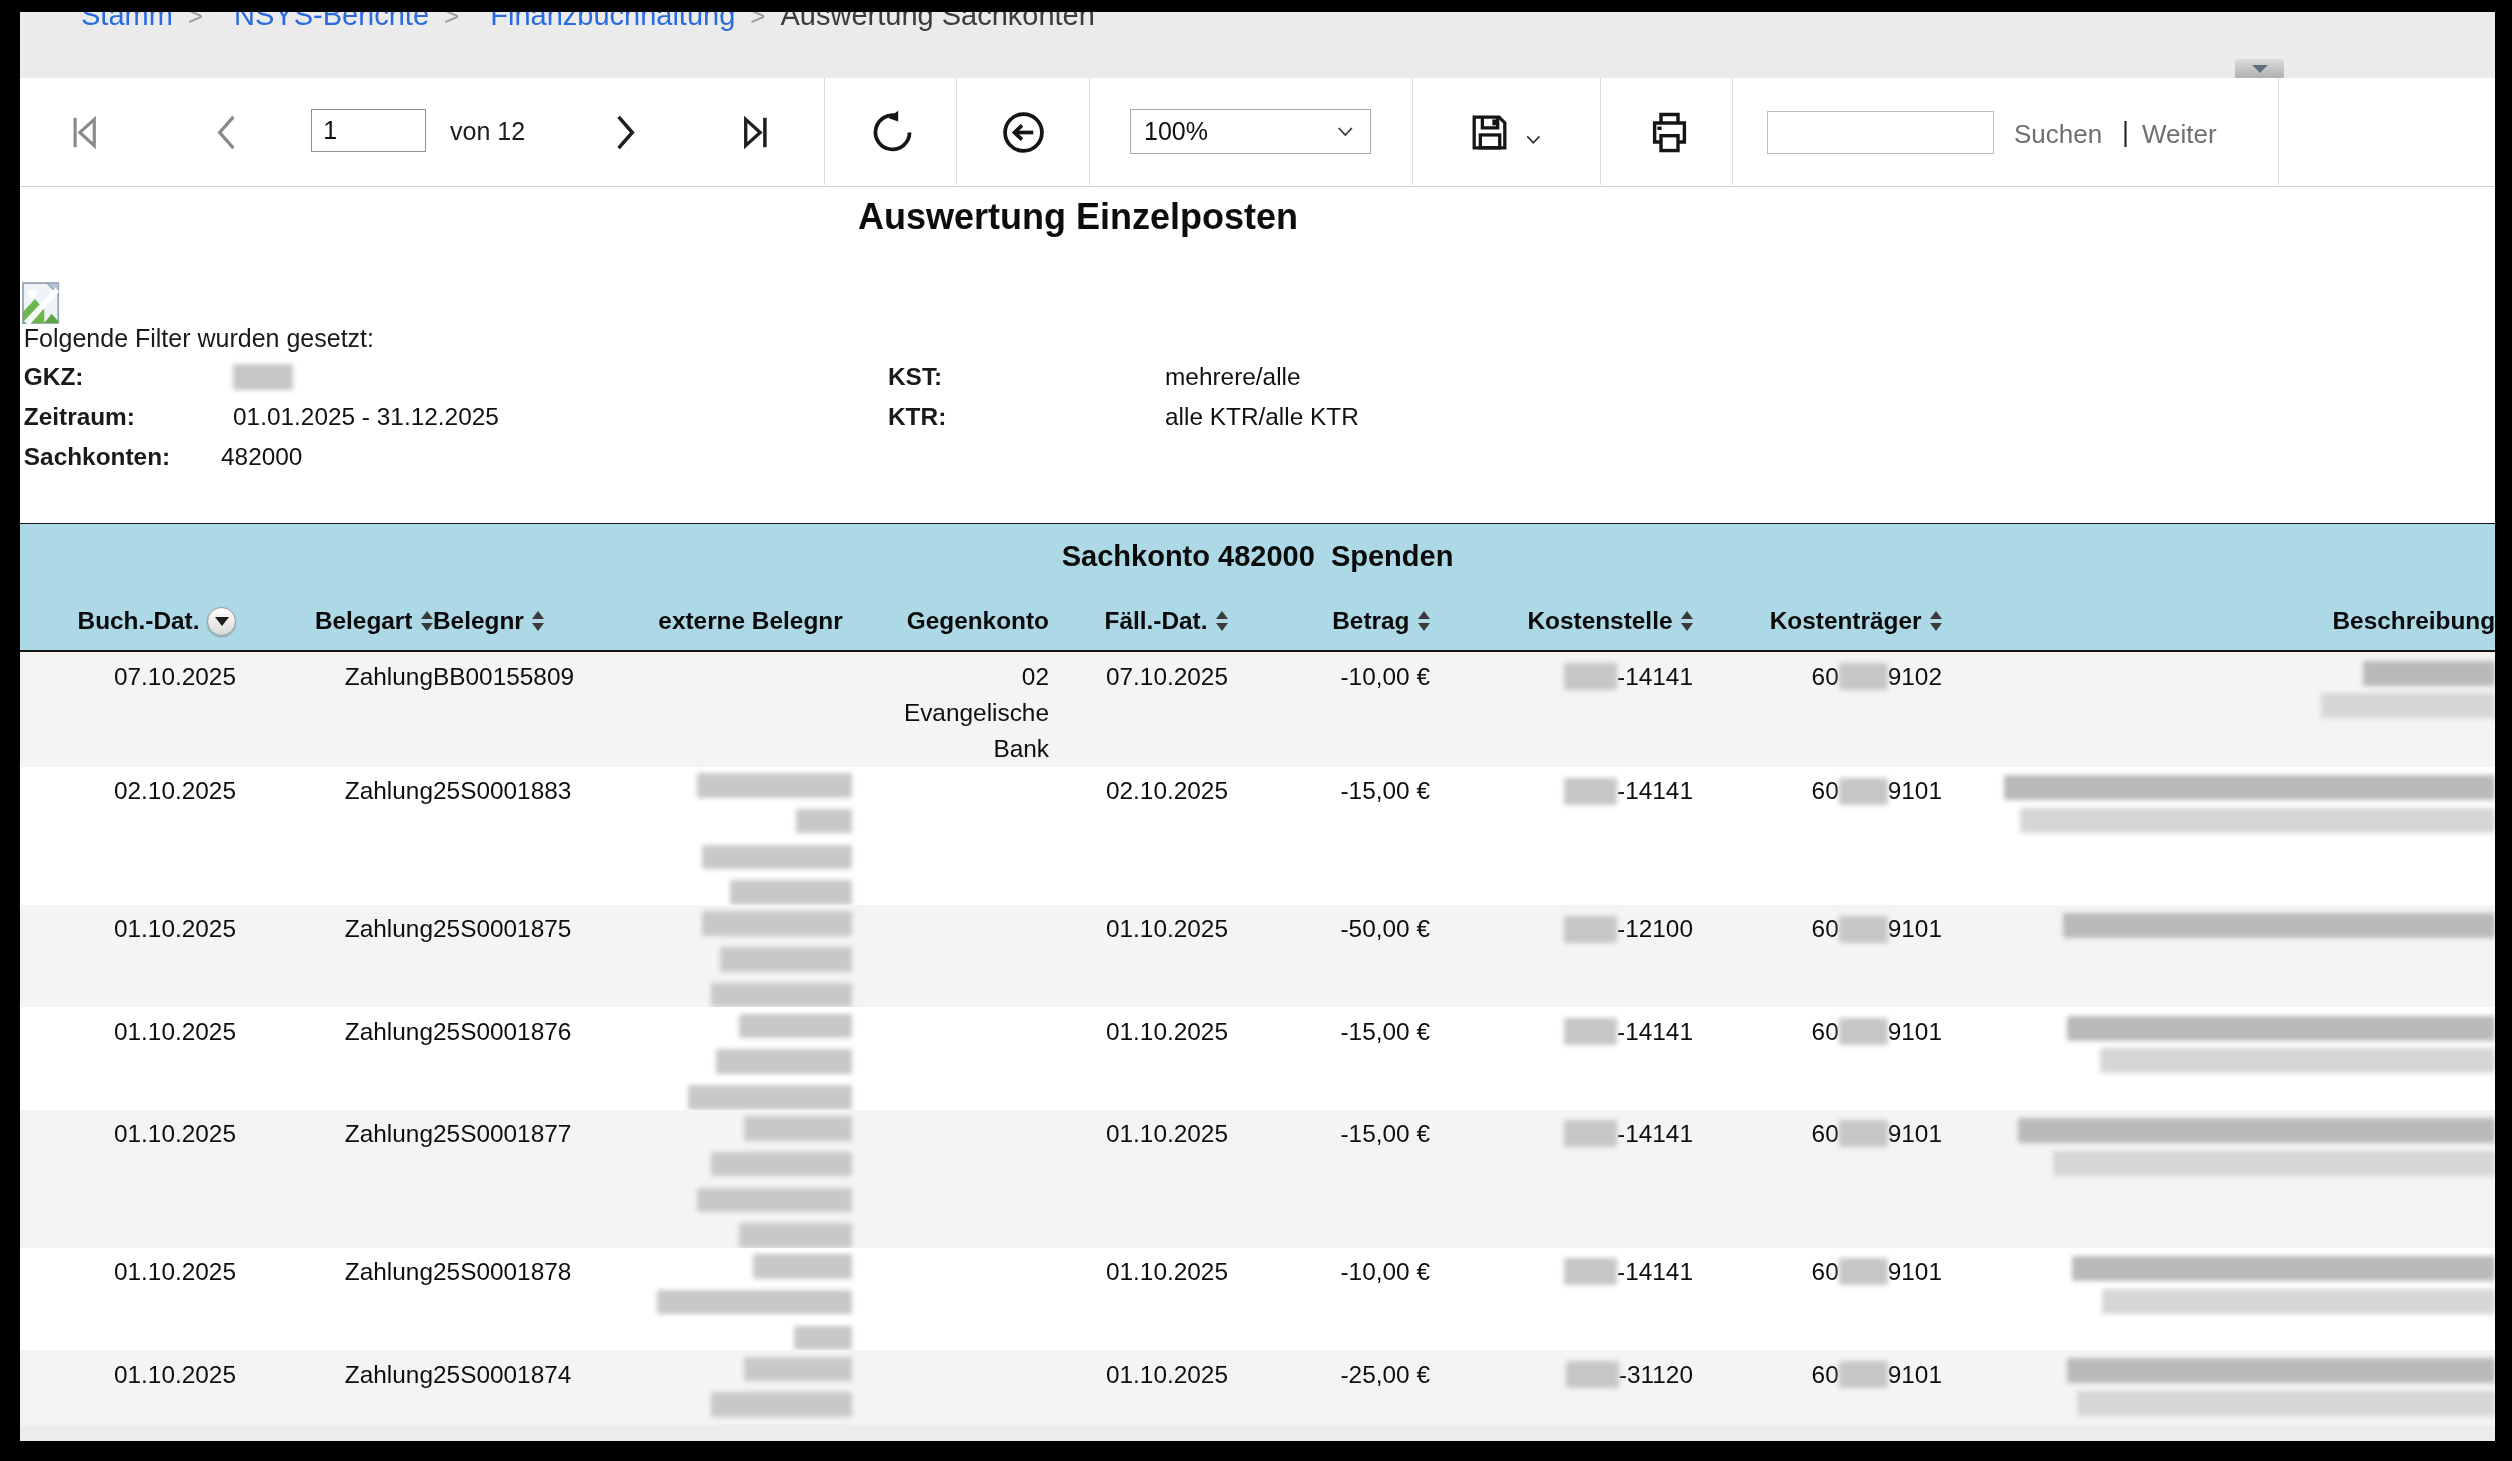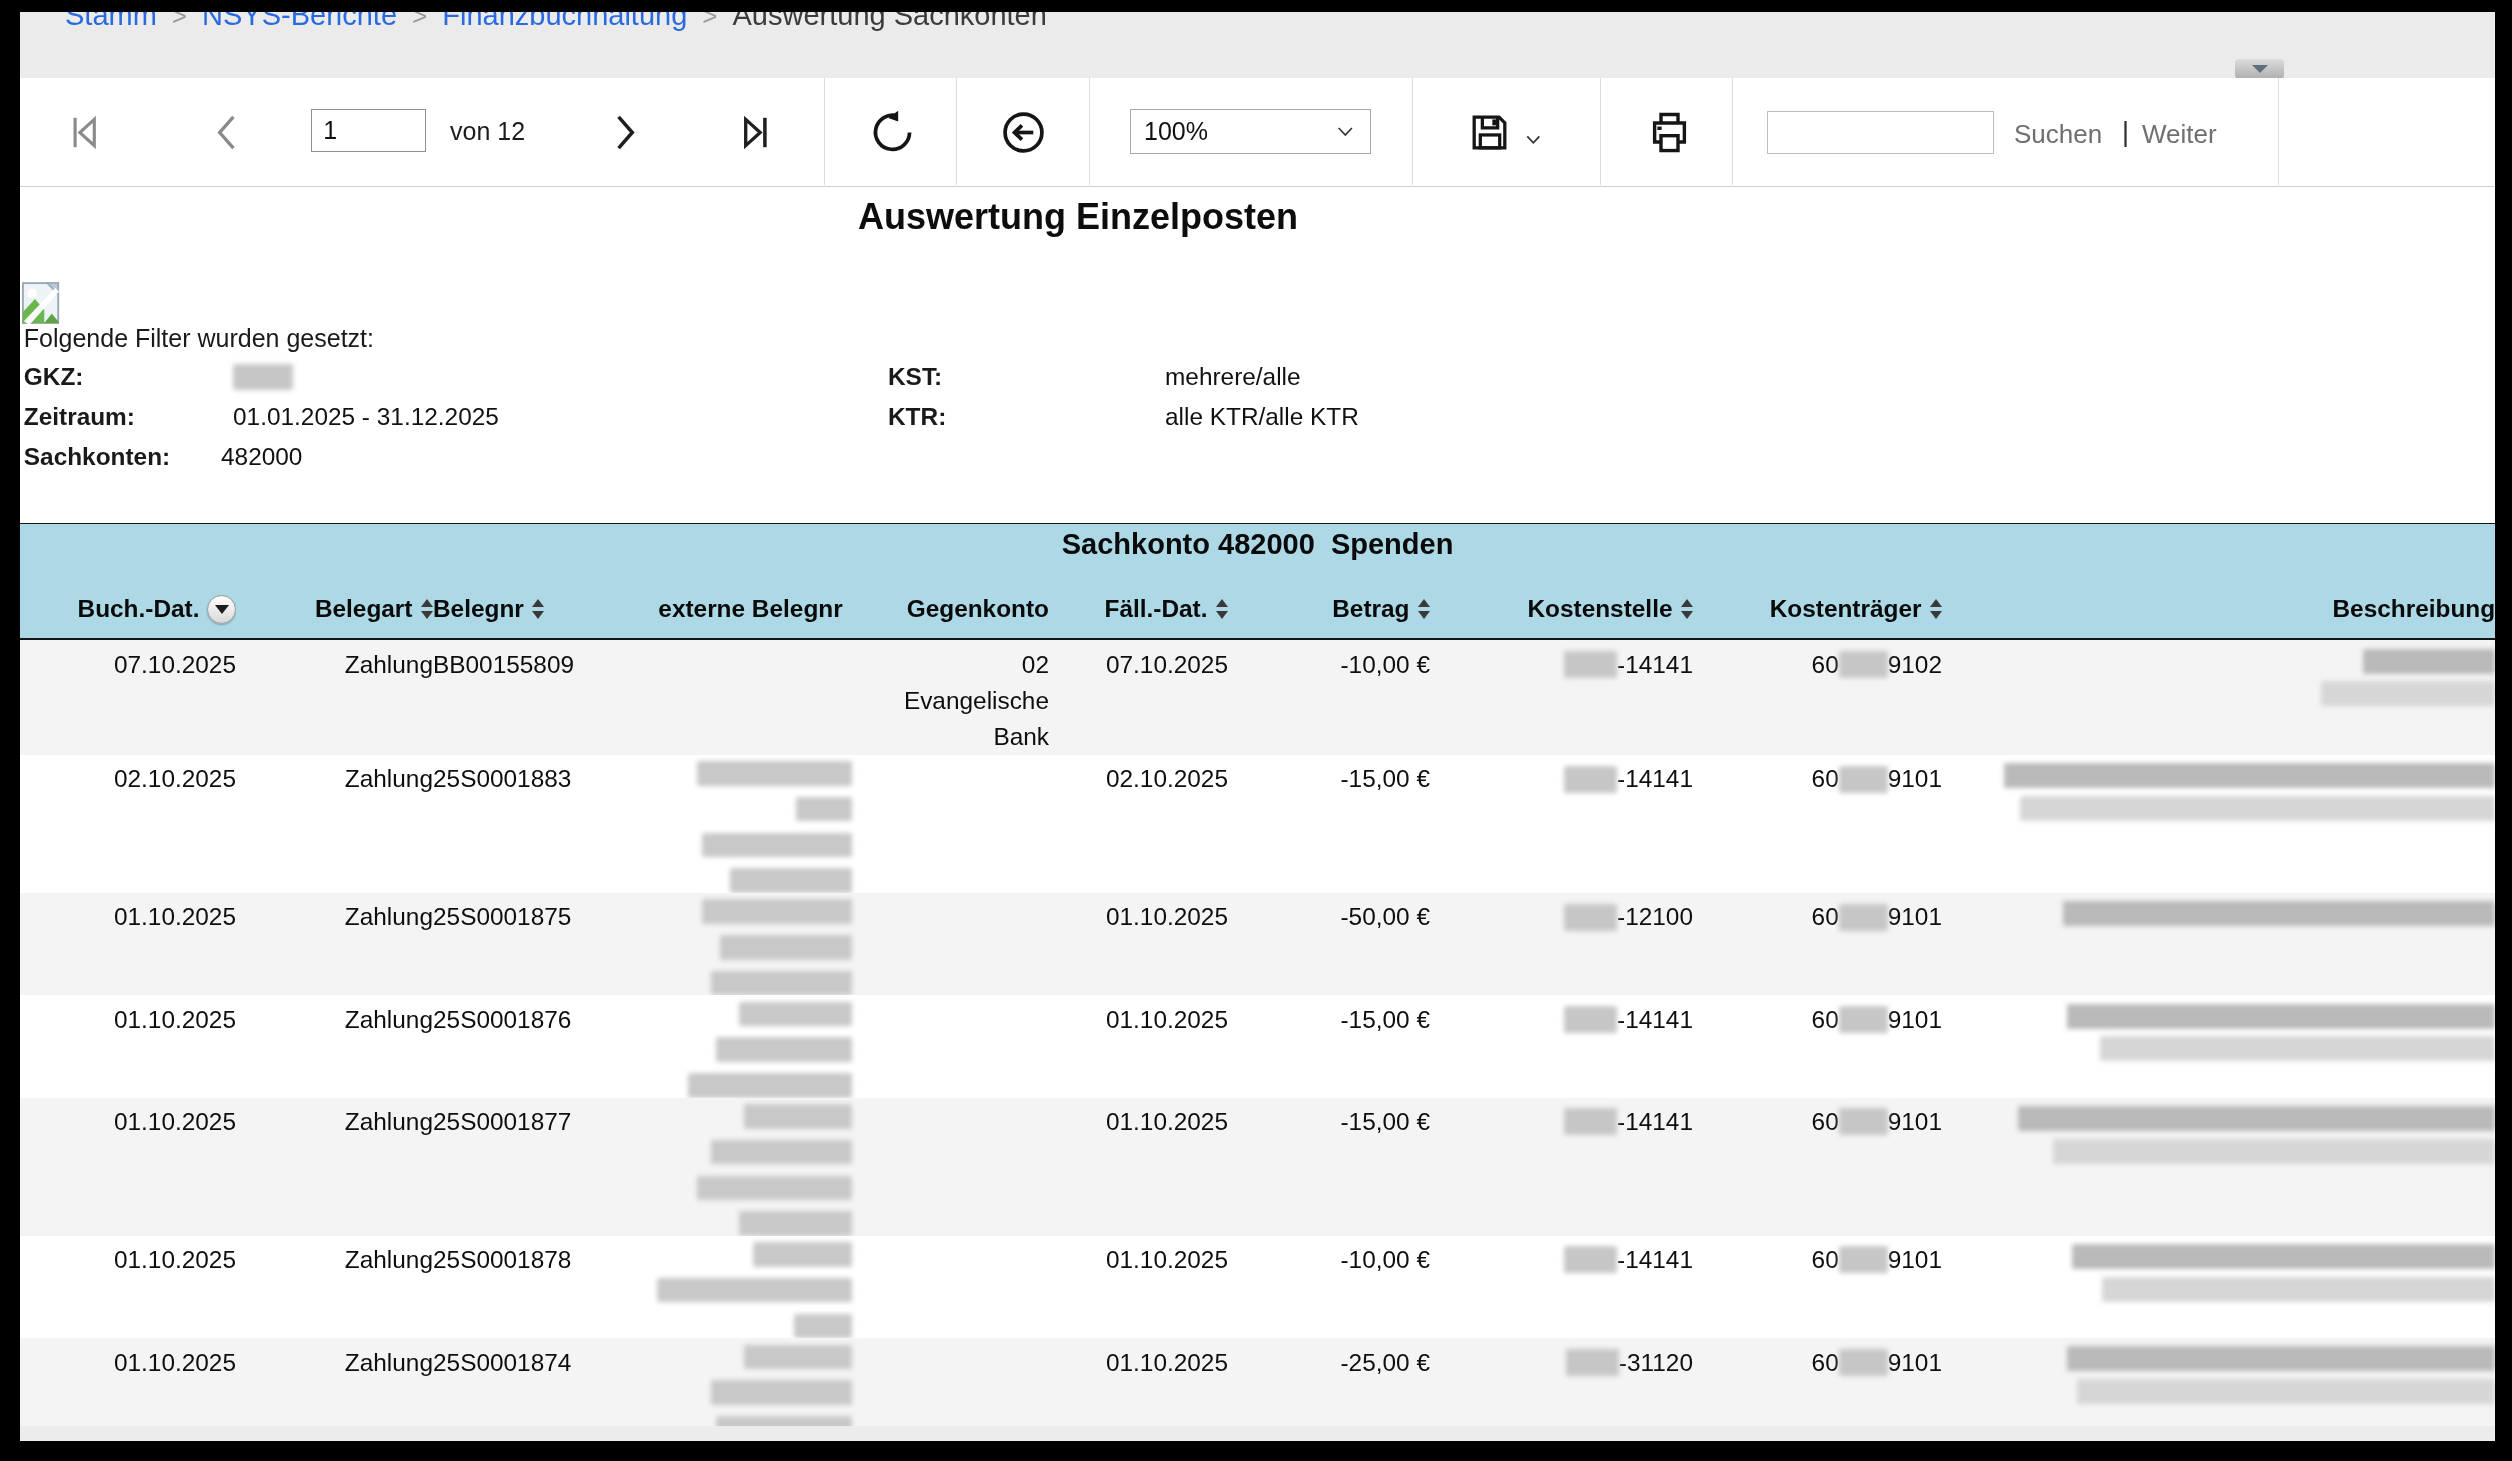--- a/index.html
+++ b/index.html
@@ -6,21 +6,21 @@
   body{
     width:2512px;height:1461px;background:#000;position:relative;overflow:hidden;
     font-family:"Liberation Sans","DejaVu Sans",sans-serif;color:#1a1a1a;
   }
   .frame{position:absolute;left:20px;top:12.2px;width:2475px;height:1429px;background:#fff;overflow:hidden;}
 
   
   .crumbbar{position:absolute;left:0;top:0;width:2475px;height:66px;background:#ebebeb;overflow:hidden;}
   .crumbs{position:absolute;left:45px;top:-13px;white-space:nowrap;font-size:29px;}
   .crumb{display:inline-block;}
-  .crumb.link{color:#2a6ae0;}
+  .crumb.link{color:#2a6ae0;margin-left:16px;}
   .crumb.current{color:#3c3c3c;}
   .crumb-sep{display:inline-block;color:#9a9a9a;margin:0 15px;font-size:26px;}
 
   .scrollbtn{position:absolute;left:2215px;top:47px;width:49px;height:20px;border-radius:3.8px;
     background:linear-gradient(#dcdcdc,#aeaeae);display:flex;align-items:center;justify-content:center;}
   .scrollbtn .tri{width:0;height:0;border-left:8.5px solid transparent;border-right:8.5px solid transparent;border-top:8.5px solid #5f6f7f;}
 
   
   .toolbar{position:absolute;left:0;top:66px;width:2475px;height:108px;background:#fff;border-bottom:0.9px solid #cfcfcf;}
   .toolbar .sep{position:absolute;top:0;width:0.9px;height:107px;background:#dcdcdc;}
@@ -44,21 +44,21 @@
   .filters-heading{position:absolute;left:3.8px;top:312px;font-size:25px;font-weight:normal;}
   .filter-label{position:absolute;font-size:24.4px;font-weight:bold;}
   .filter-value{position:absolute;font-size:24.4px;color:#111;}
 
   .blurblock{background:#c6c6c6;filter:blur(2.8px);border-radius:1.9px;display:inline-block;}
 
   
   .rtable{position:absolute;left:0;top:511px;width:2475px;border-collapse:collapse;table-layout:fixed;}
   .rtable th,.rtable td{padding:0;margin:0;vertical-align:top;overflow:hidden;}
   .thead-title th{background:#ADD8E6;border-top:1.9px solid #151515;height:58px;
-    font-size:29px;font-weight:bold;text-align:center;white-space:pre;padding-top:4px;color:#0a0a0a;}
+    font-size:29px;font-weight:bold;text-align:center;white-space:pre;padding-top:16px;color:#0a0a0a;}
   .thead-cols th{background:#ADD8E6;border-bottom:2.8px solid #151515;height:52px;font-size:24.4px;font-weight:bold;color:#0a0a0a;}
   .thead-cols .hwrap{display:flex;align-items:center;height:100%;padding-bottom:5.6px;box-sizing:border-box;}
   .al-r .hwrap{justify-content:flex-end;}
   .al-c .hwrap{justify-content:center;}
   .al-l .hwrap{justify-content:flex-start;}
 
   .sortboth{display:inline-flex;flex-direction:column;margin-left:8.5px;row-gap:3.8px;}
   .sortboth .up{width:0;height:0;border-left:6.6px solid transparent;border-right:6.6px solid transparent;border-bottom:8.5px solid #3a3a3a;}
   .sortboth .down{width:0;height:0;border-left:6.6px solid transparent;border-right:6.6px solid transparent;border-top:8.5px solid #3a3a3a;}
   .sortactive{display:inline-flex;width:29px;height:29px;margin-left:7.5px;border-radius:50%;

